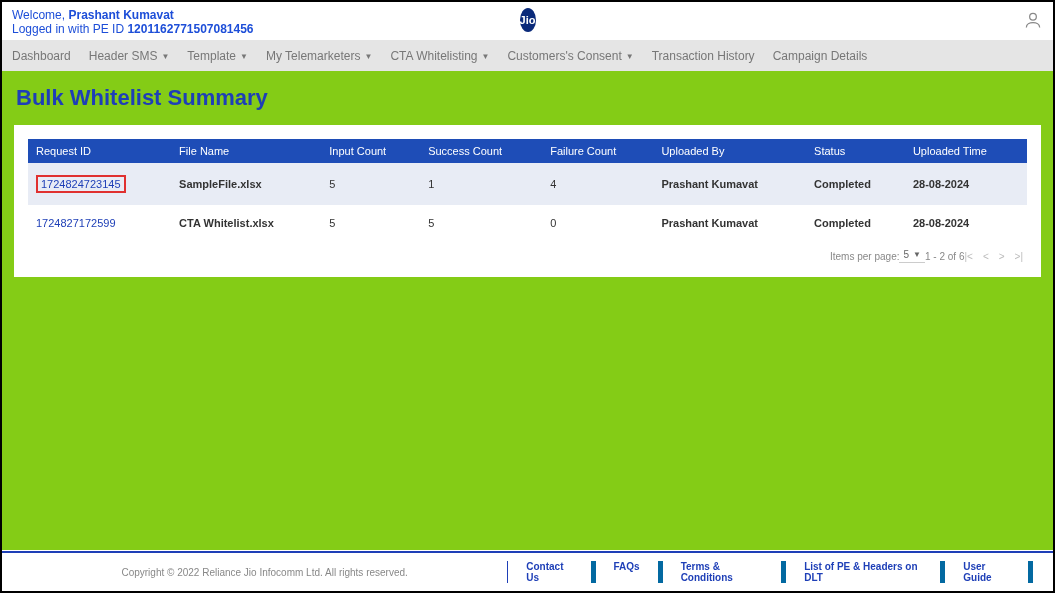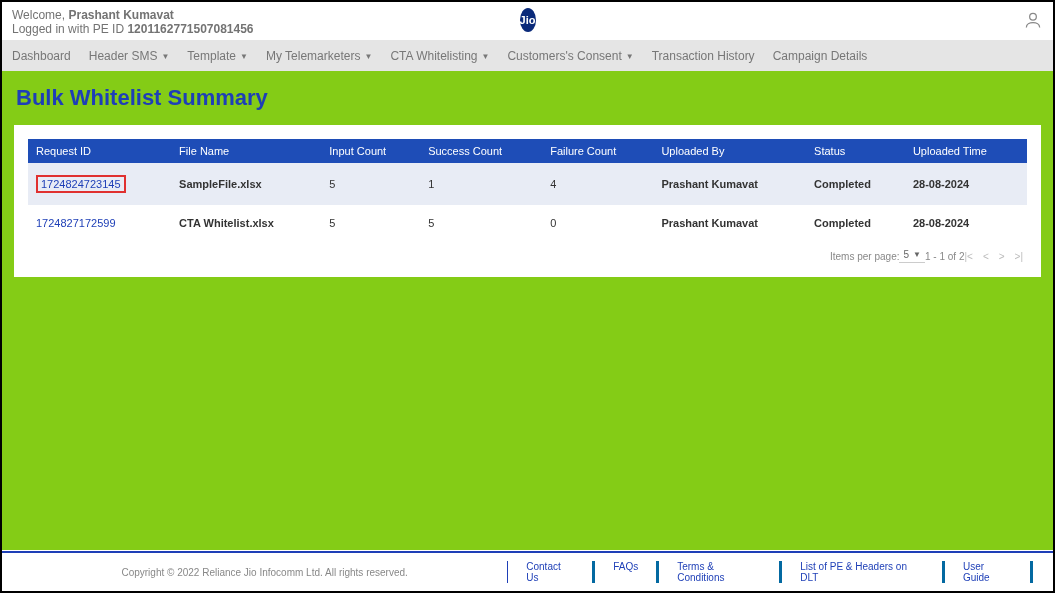--- a/index.html
+++ b/index.html
@@ -1,20 +1,20 @@
 <!DOCTYPE html>
 <html><head>
   <meta charset="utf-8">
   <style>
     * { margin: 0; padding: 0; box-sizing: border-box; font-family: Arial, Helvetica, sans-serif; }
     body { background: #fff; width: 1055px; height: 593px; border: 2px solid #000; overflow: hidden; position: relative; }
 
     
     .header-top { display: flex; align-items: center; padding: 6px 10px 4px 10px; border-bottom: 1px solid #e5e5e5; }
-    .welcome-block { font-size: 12px; color: #737373; }
+    .welcome-block { font-size: 12px; color: #1d4ed8; }
     .welcome-block b { font-weight: 700; }
     .welcome-block .peid { font-weight: 700; }
     .logo-wrap { position: absolute; left: 50%; top: 6px; transform: translateX(-50%); }
     .jio-logo { width: 16px; height: 24px; background: #0a2a7a; border-radius: 50%; color: #fff; display: flex; align-items: center; justify-content: center; font-size: 11px; font-weight: 700; }
     .user-icon-wrap { margin-left: auto; color: #888; }
     .user-icon-wrap svg { width: 20px; height: 20px; }
 
     
     .navbar { background: #e5e5e5; padding: 8px 10px; font-size: 12px; color: #777; display: flex; gap: 18px; }
     .nav-item { display: inline-flex; align-items: center; gap: 4px; cursor: pointer; }
@@ -40,21 +40,21 @@
     
     .pagination { display: flex; justify-content: flex-end; align-items: center; padding: 8px 4px; font-size: 10px; color: #888; }
     .pagination .pp-select { display: inline-flex; align-items: center; gap: 4px; border-bottom: 1px solid #ccc; padding: 0 4px 2px 4px; color: #666; }
     .pagination .nav-arrows { display: inline-flex; gap: 10px; color: #bbb; }
     .pagination .nav-arrows span { cursor: pointer; }
 
     
     .footer { position: absolute; bottom: 0; left: 0; right: 0; background: #fff; border-top: 2px solid #1e3fb7; display: flex; align-items: center; padding: 8px 20px; font-size: 10px; }
     .footer .copyright { color: #888; flex: 0 0 48%; text-align: center; }
     .footer .links { display: flex; gap: 0; margin-left: auto; }
-    .footer .links a { color: #1e3fb7; font-weight: 400; padding: 0 18px; border-right: 3px solid #0369a1; text-decoration: none; }
+    .footer .links a { color: #1e3fb7; font-weight: 700; padding: 0 18px; border-right: 5px solid #0369a1; text-decoration: none; }
     .footer .links a:first-child { border-left: 1px solid #1e3fb7; }
   </style>
 </head>
 <body>
 
 <div class="header-top">
   <div class="welcome-block">
     <span>Welcome, </span><b>Prashant Kumavat</b><br>
     <span>Logged in with PE ID </span><span class="peid">1201162771507081456</span>
   </div>
@@ -139,21 +139,21 @@
             <td style="font-weight: 600;">28-08-2024</td>
           </tr>
         </tbody>
     </table>
     <div class="pagination">
       <span>Items per page:</span>
       <span class="pp-select">
         <span>5</span>
         <span style="font-size:8px;">▼</span>
       </span>
-      <span>1 - 1 of 2</span>
+      <span>1 - 2 of 6</span>
       <span class="nav-arrows">
         <span>|&lt;</span>
         <span>&lt;</span>
         <span>&gt;</span>
         <span>&gt;|</span>
       </span>
     </div>
   </div>
 </div>
 

